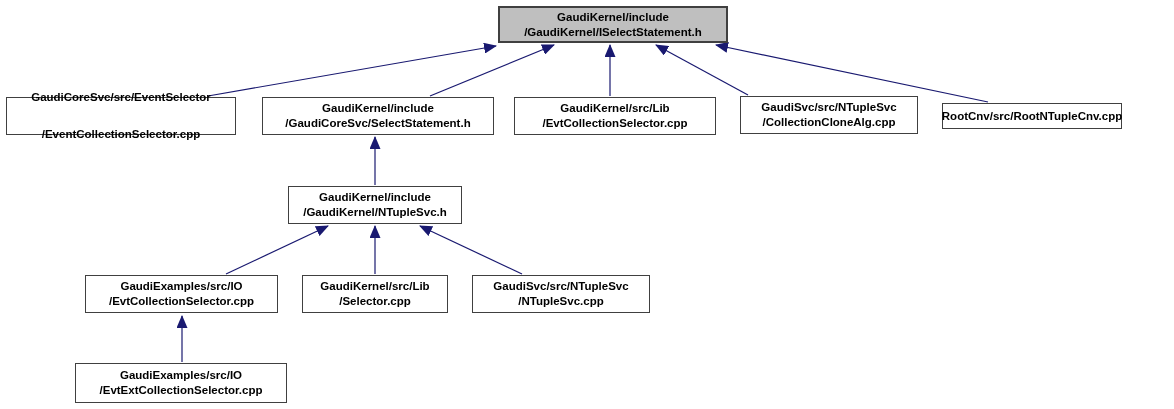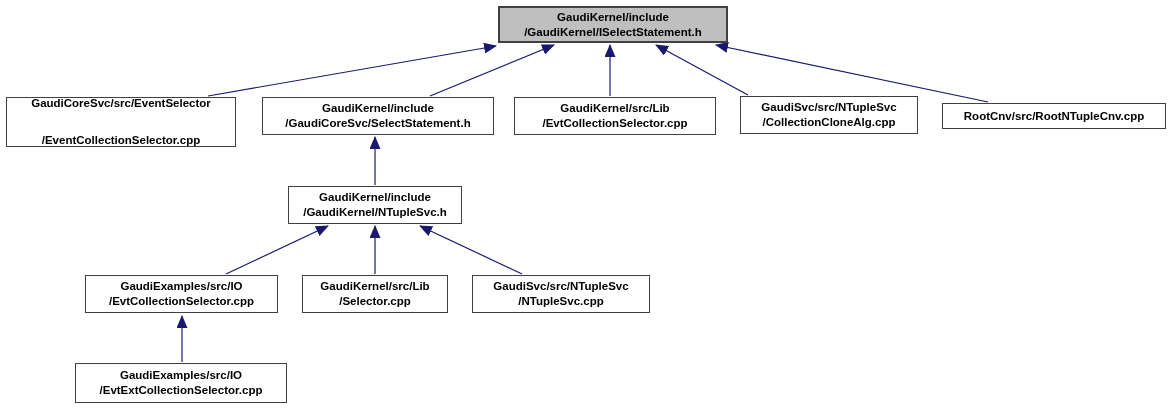--- a/index.html
+++ b/index.html
@@ -68,37 +68,37 @@
         <line x1="375" y1="274" x2="375" y2="226" stroke="#191970" stroke-width="1.2" marker-end="url(#arrowhead)"></line>
         <line x1="522" y1="274" x2="420" y2="226" stroke="#191970" stroke-width="1.2" marker-end="url(#arrowhead)"></line>
         <line x1="182" y1="362" x2="182" y2="316" stroke="#191970" stroke-width="1.2" marker-end="url(#arrowhead)"></line>
       </g>
   </svg>
   <div id="node-group">
       <div class="node highlight" style="left: 498px; top: 6px; width: 230px; height: 37px;">
         <span class="line">GaudiKernel/include</span>
         <span class="line">/GaudiKernel/ISelectStatement.h</span>
       </div>
-      <div class="node" style="left: 6px; top: 97px; width: 230px; height: 50px; gap: 22px;">
+      <div class="node" style="left: 6px; top: 97px; width: 230px; height: 38px; gap: 22px;">
         <span class="line">GaudiCoreSvc/src/EventSelector</span>
         <span class="line">/EventCollectionSelector.cpp</span>
       </div>
       <div class="node" style="left: 262px; top: 97px; width: 232px; height: 38px;">
         <span class="line">GaudiKernel/include</span>
         <span class="line">/GaudiCoreSvc/SelectStatement.h</span>
       </div>
       <div class="node" style="left: 514px; top: 97px; width: 202px; height: 38px;">
         <span class="line">GaudiKernel/src/Lib</span>
         <span class="line">/EvtCollectionSelector.cpp</span>
       </div>
       <div class="node" style="left: 740px; top: 96px; width: 178px; height: 38px;">
         <span class="line">GaudiSvc/src/NTupleSvc</span>
         <span class="line">/CollectionCloneAlg.cpp</span>
       </div>
-      <div class="node" style="left: 942px; top: 103px; width: 224px; height: 26px;">
+      <div class="node" style="left: 942px; top: 103px; width: 180px; height: 26px;">
         <span class="line">RootCnv/src/RootNTupleCnv.cpp</span>
       </div>
       <div class="node" style="left: 288px; top: 186px; width: 174px; height: 38px;">
         <span class="line">GaudiKernel/include</span>
         <span class="line">/GaudiKernel/NTupleSvc.h</span>
       </div>
       <div class="node" style="left: 85px; top: 275px; width: 193px; height: 38px;">
         <span class="line">GaudiExamples/src/IO</span>
         <span class="line">/EvtCollectionSelector.cpp</span>
       </div>

